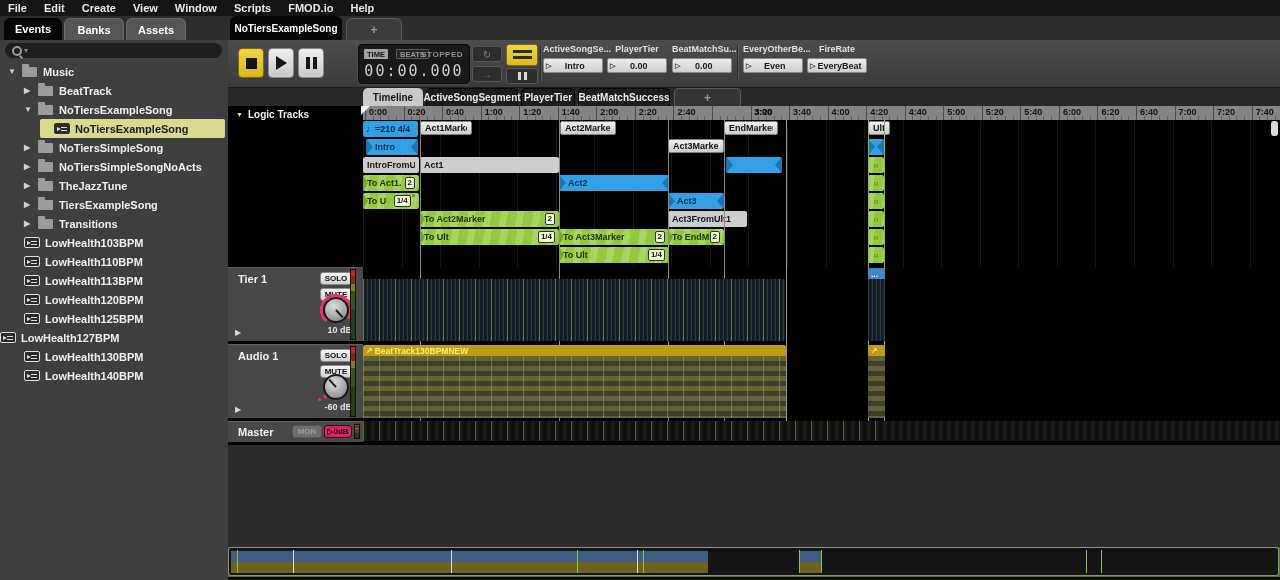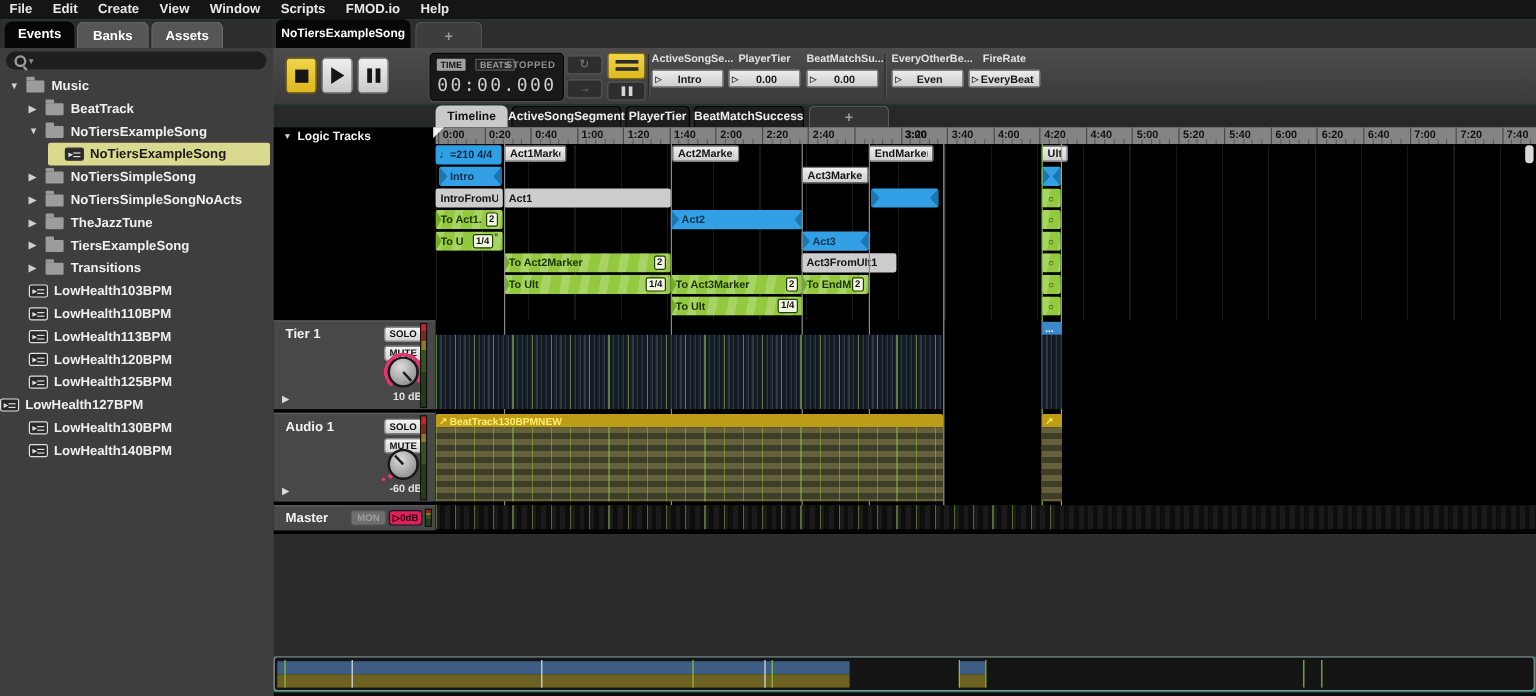--- a/index.html
+++ b/index.html
@@ -1,16 +1,16 @@
 <!DOCTYPE html>
 <html><head>
 <meta charset="utf-8">
 <style>
   html,body{margin:0;padding:0;background:#000;}
-  #app{position:relative;width:1280px;height:580px;background:#0f766e;overflow:hidden;
+  #app{position:relative;width:1280px;height:580px;background:#4d7c0f;overflow:hidden;
        font-family:"Liberation Sans",sans-serif;-webkit-font-smoothing:antialiased;}
 
   
   #menubar{position:absolute;left:0;top:0;width:1280px;height:16px;background:#151515;
            display:flex;align-items:center;padding-left:8px;gap:17px;box-sizing:border-box;}
   .menu-item{font-size:11px;font-weight:bold;color:#e8e8e8;cursor:default;}
 
   
   #browser-tabs{position:absolute;left:0;top:16px;width:228px;height:24px;background:#2d2d2d;}
   .btab{position:absolute;top:2px;height:22px;border-radius:6px 6px 0 0;display:flex;align-items:center;

